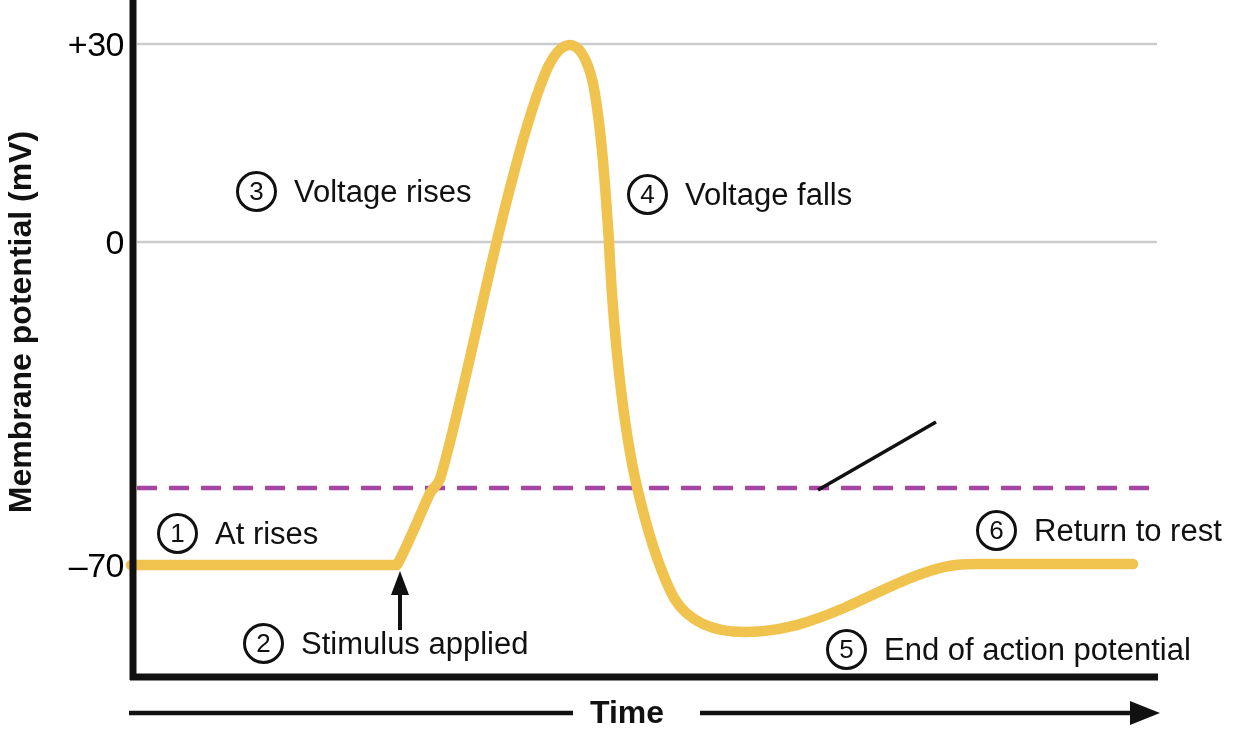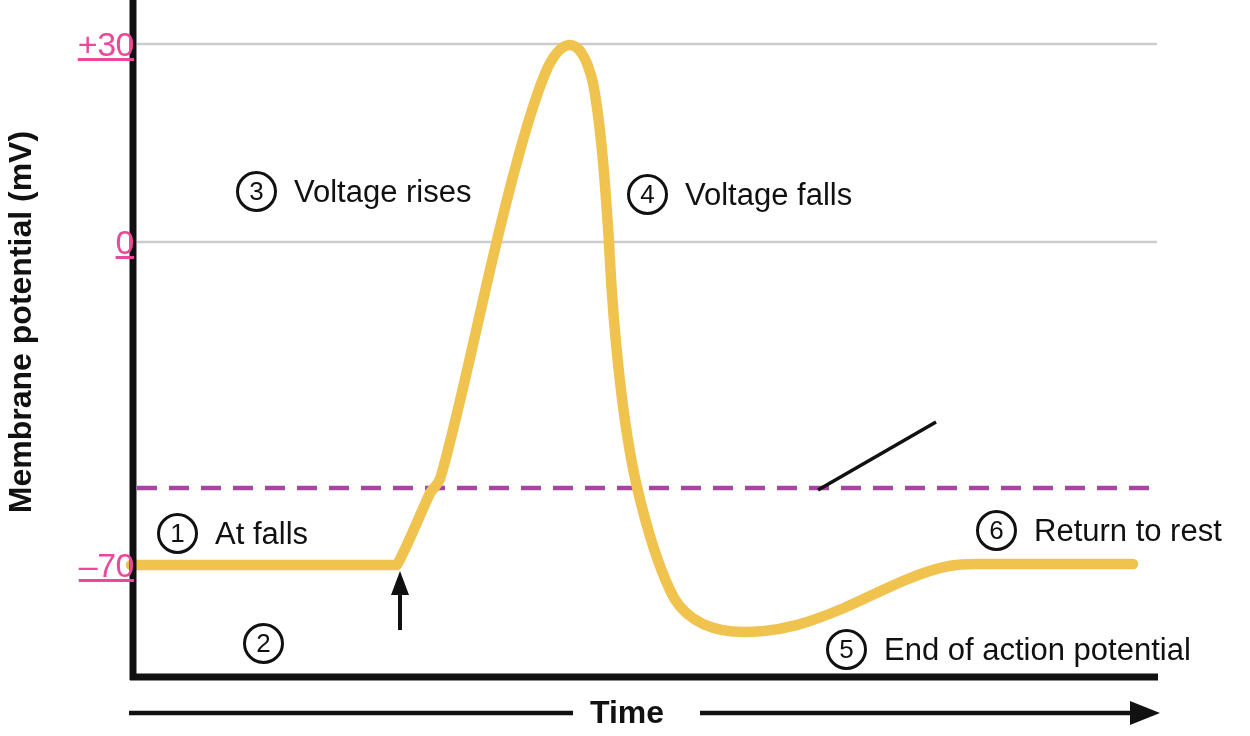--- a/index.html
+++ b/index.html
@@ -9,29 +9,28 @@
     height: 736px;
     background: #ffffff;
     overflow: hidden;
     font-family: "Liberation Sans", sans-serif;
     color: #111111;
   }
   #plot-svg { position: absolute; left: 0; top: 0; }
 
   .tick {
     position: absolute;
-    left: 12px;
+    left: 2px;
     width: 122px;
     text-align: right;
     font-size: 34px;
     line-height: 38px;
     letter-spacing: -0.5px;
-    color: #ec4899;
+    color: #000000;
     white-space: nowrap;
-    text-decoration: underline;
   }
   .y-label {
     position: absolute;
     left: -218px;
     top: 302px;
     width: 480px;
     height: 40px;
     text-align: center;
     transform: rotate(-90deg);
     font-size: 32px;
@@ -122,25 +121,26 @@
   </svg>
 
   <div class="y-label">Membrane potential (mV)</div>
 
   <div class="tick" style="top:25px">+30</div>
   <div class="tick" style="top:223px">0</div>
   <div class="tick" style="top:546px">–70</div>
 
   <div class="step" style="left:157px; top:513px">
     <span class="step-circle">1</span>
-    <span>At falls</span>
+    <span>At rises</span>
   </div>
 
   <div class="step" style="left:243px; top:623px">
     <span class="step-circle">2</span>
+    <span>Stimulus applied</span>
   </div>
 
   <div class="step" style="left:236px; top:171px">
     <span class="step-circle">3</span>
     <span>Voltage rises</span>
   </div>
 
   <div class="step" style="left:627px; top:174px">
     <span class="step-circle">4</span>
     <span>Voltage falls</span>

